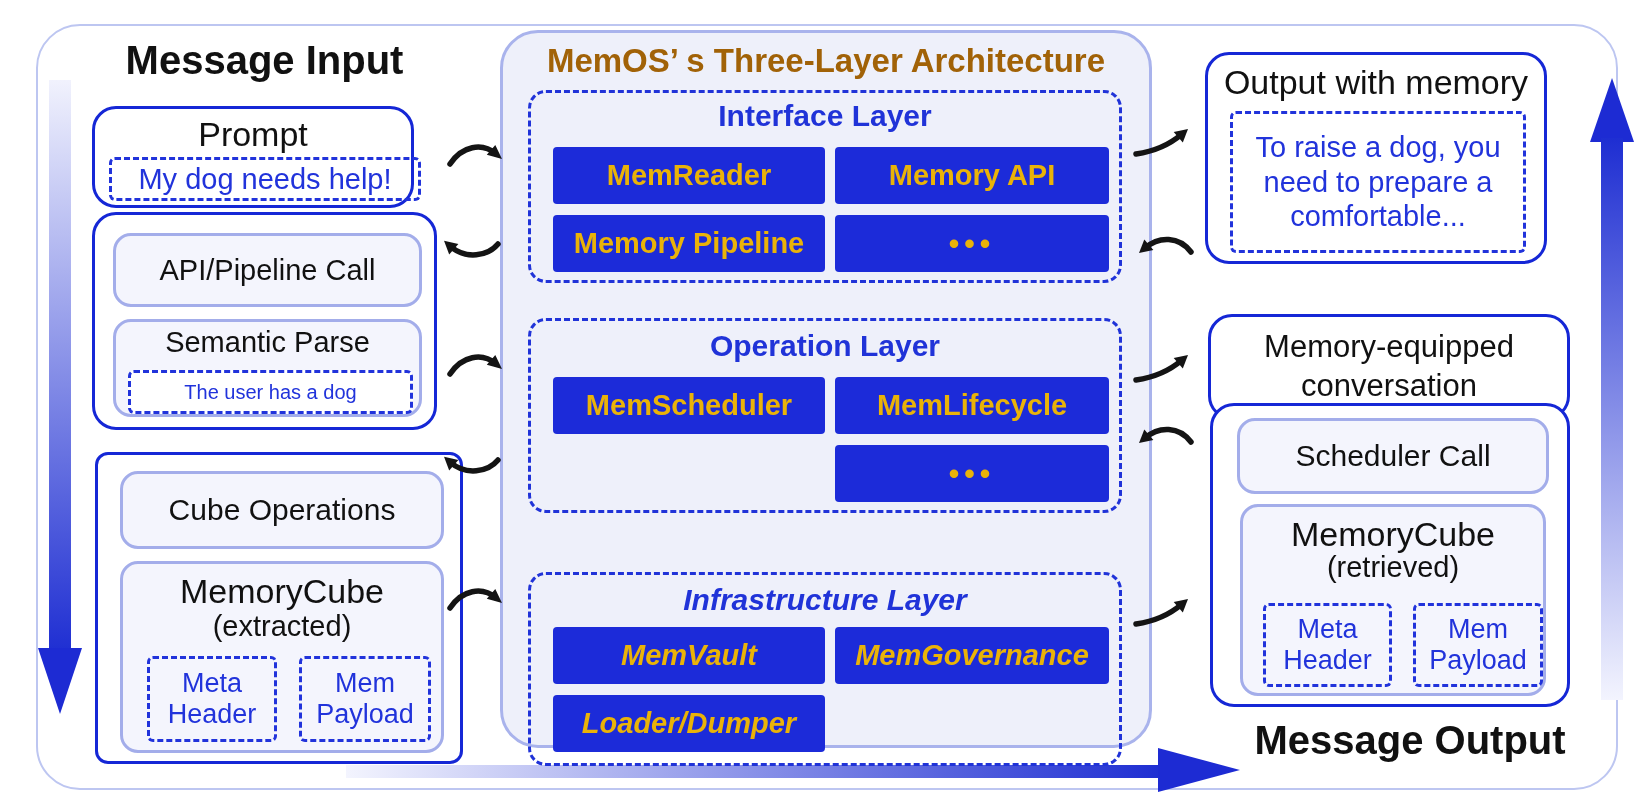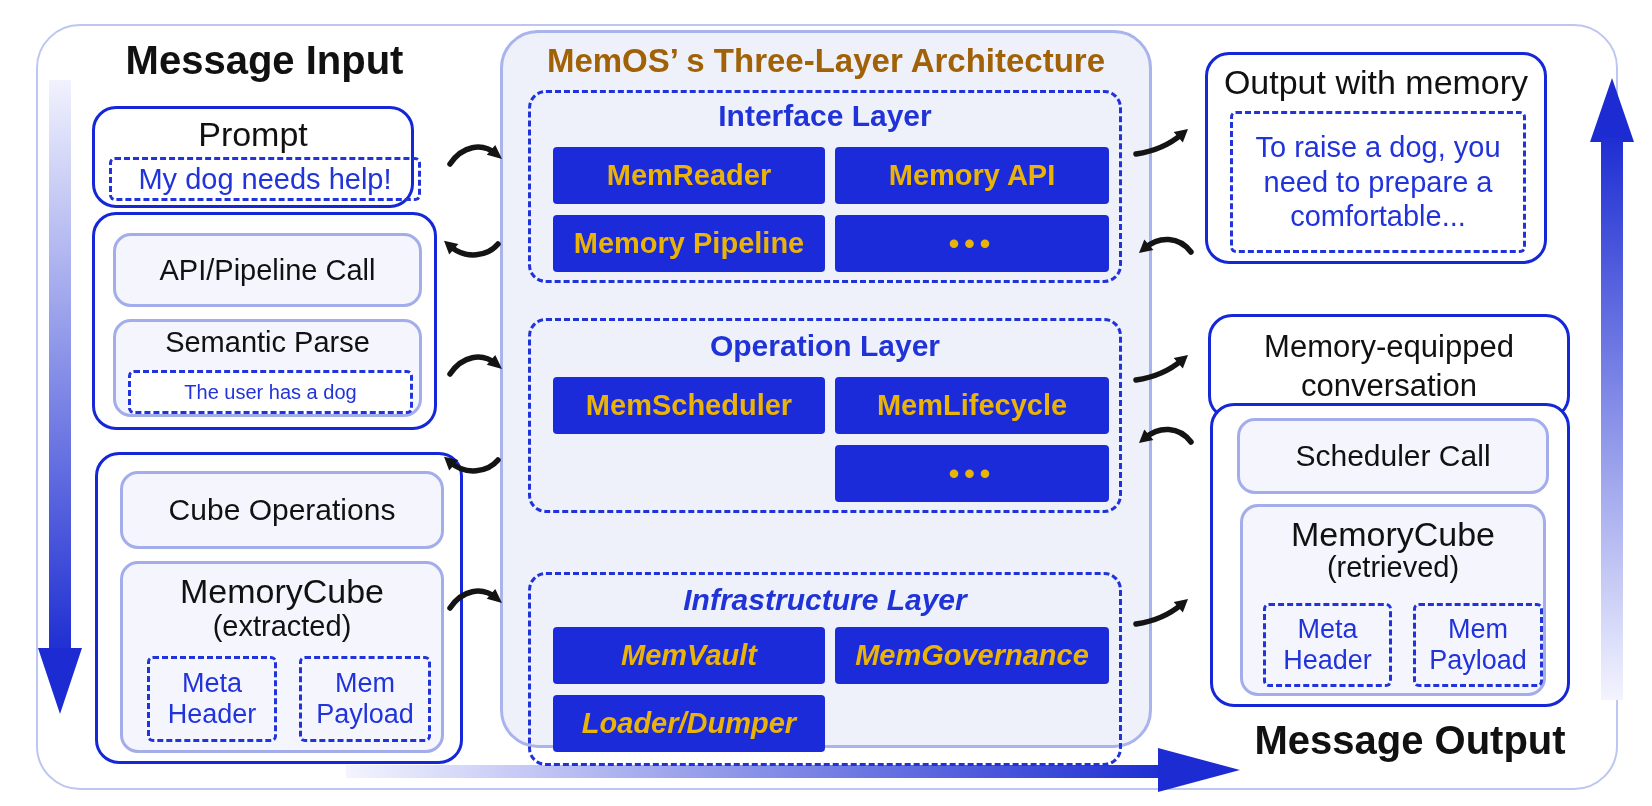--- a/index.html
+++ b/index.html
@@ -68,21 +68,21 @@
   </div>
 
   <div class="abs box-dark" style="left:92px;top:212px;width:345px;height:218px;">
     <div class="abs box-light center-flex" style="left:18px;top:18px;width:309px;height:74px;font-size:29px;">API/Pipeline Call</div>
     <div class="abs box-light" style="left:18px;top:104px;width:309px;height:98px;">
       <div class="abs box-title tcenter" style="left:0;top:4px;width:100%;font-size:29px;">Semantic Parse</div>
       <div class="abs dashed center-flex" style="left:12px;top:48px;width:285px;height:44px;font-size:20px;background:#ffffff;">The user has a dog</div>
     </div>
   </div>
 
-  <div class="abs box-dark" style="left:95px;top:452px;width:368px;height:312px;">
+  <div class="abs box-dark" style="left:95px;top:452px;width:368px;height:312px;border-radius:13px;">
     <div class="abs box-light center-flex" style="left:22px;top:16px;width:324px;height:78px;font-size:30px;">Cube Operations</div>
     <div class="abs box-light" style="left:22px;top:106px;width:324px;height:192px;">
       <div class="abs box-title tcenter" style="left:0;top:8px;width:100%;">MemoryCube</div>
       <div class="abs box-title tcenter" style="left:0;top:46px;width:100%;font-size:29px;">(extracted)</div>
       <div class="abs dashed center-flex" style="left:24px;top:92px;width:130px;height:86px;font-size:27px;line-height:1.15;">Meta Header</div>
       <div class="abs dashed center-flex" style="left:176px;top:92px;width:132px;height:86px;font-size:27px;line-height:1.15;">Mem Payload</div>
     </div>
   </div>
 
   <div class="abs midbox" style="left:500px;top:30px;width:652px;height:718px;"></div>

